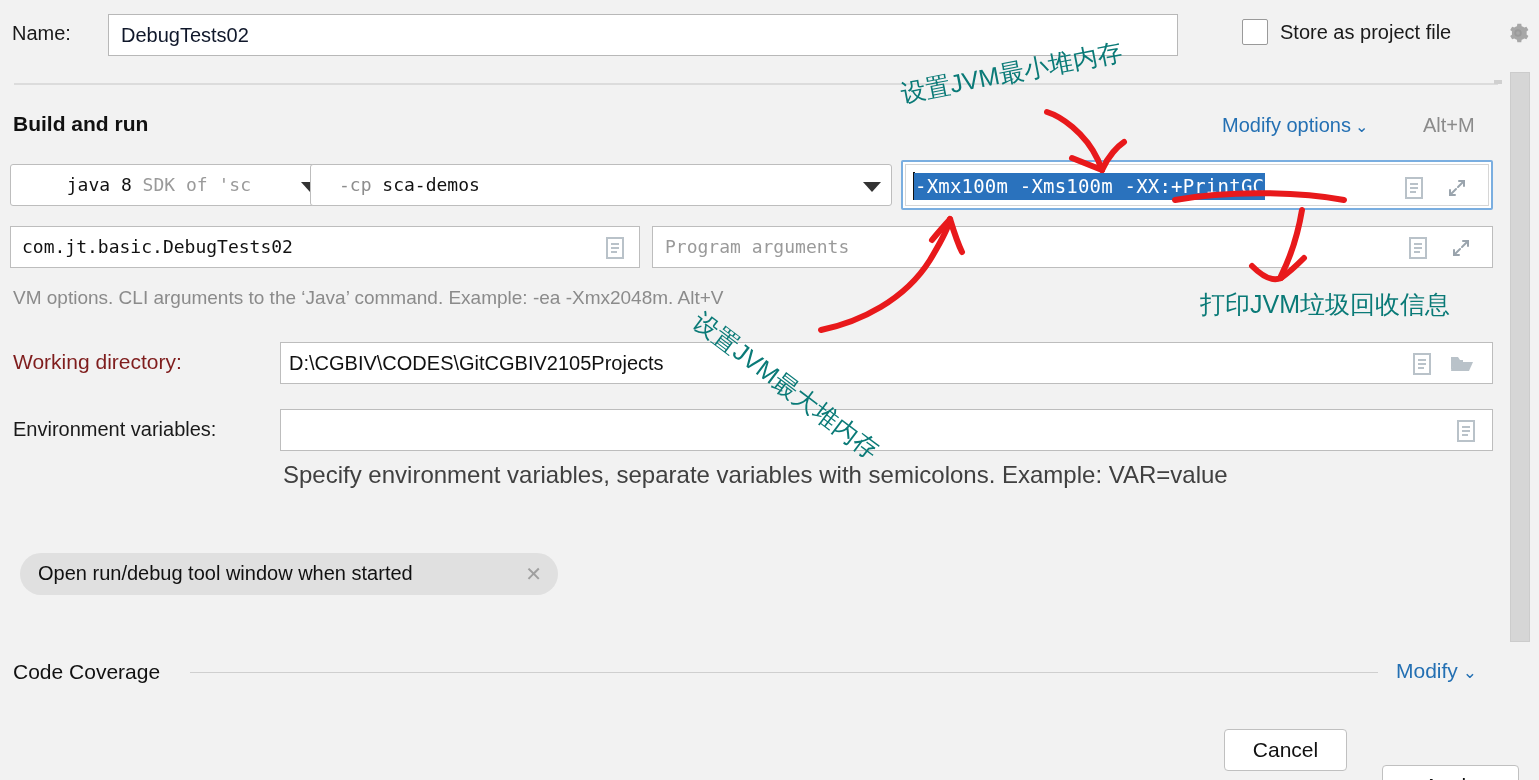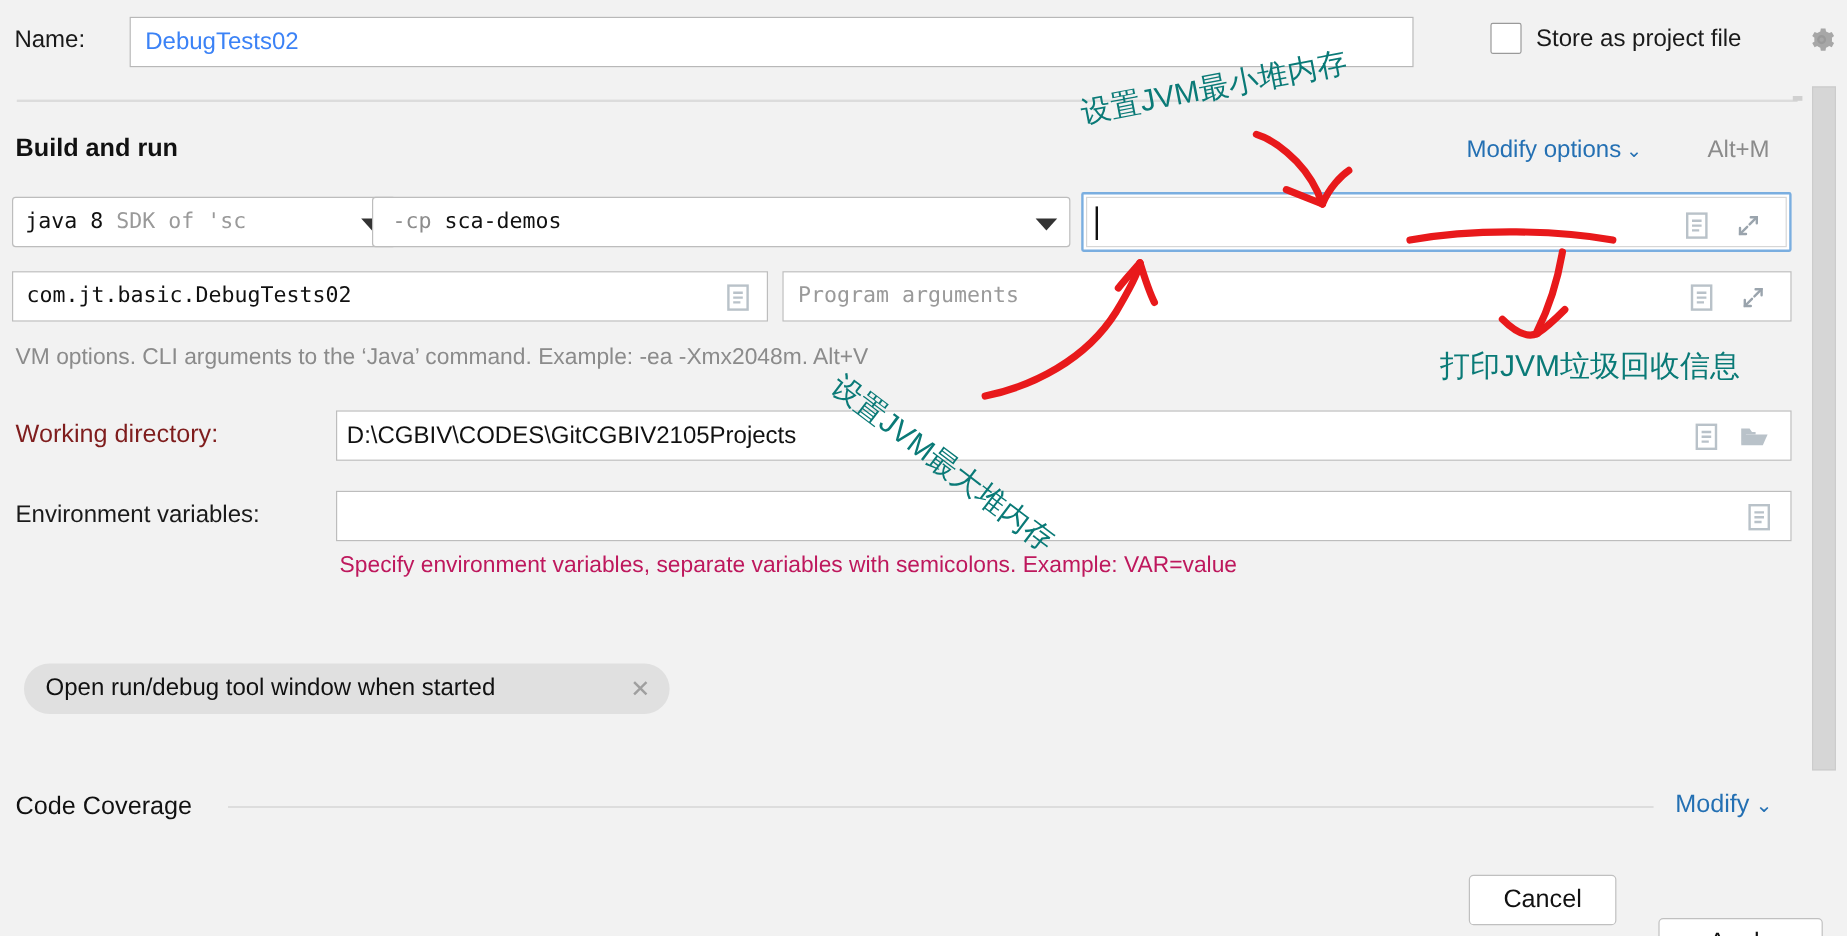--- a/index.html
+++ b/index.html
@@ -23,21 +23,21 @@
   .name-label {
     position: absolute; left: 12px; top: 22px;
     font-size: 20px; color: #1a1a1a;
   }
   .name-input {
     position: absolute; left: 108px; top: 14px;
     width: 1070px; height: 42px;
     background: #ffffff;
     border: 1px solid #b8b8b8;
     padding: 0 12px;
-    font-size: 20px; color: #3b82f6;
+    font-size: 20px; color: #0f172a;
     line-height: 40px;
     font-family: "Liberation Sans", sans-serif;
   }
   .store-box {
     position: absolute; left: 1242px; top: 19px;
     width: 26px; height: 26px;
     background: #ffffff;
     border: 1px solid #9a9a9a;
     border-radius: 2px;
   }
@@ -67,21 +67,21 @@
   .modify-options .chev { color: #2470b3; font-size: 16px; margin-left: 4px; }
   .alt-m {
     position: absolute; left: 1423px; top: 114px;
     font-size: 20px; color: #8b8b8b;
   }
 
   
   .jdk-combo {
     position: absolute; left: 10px; top: 164px;
     width: 320px; height: 42px;
-    background: #ffffff; border: 1px solid #bdbdbd; border-radius: 3px;
+    background: #ffffff; border: 1px solid #bdbdbd; border-radius: 3px; text-align: right;
   }
   .jdk-text {
     position: absolute; left: 10px; top: 9px;
     font-family: "DejaVu Sans Mono", monospace;
     font-size: 18px; color: #111111; white-space: nowrap;
     overflow: hidden; width: 230px;
   }
   .jdk-text .dim { color: #9a9a9a; }
   .tri-down {
     position: absolute; right: 10px; top: 17px;
@@ -90,21 +90,21 @@
     border-right: 9px solid transparent;
     border-top: 10px solid #333333;
   }
 
   .cp-combo {
     position: absolute; left: 310px; top: 164px;
     width: 582px; height: 42px;
     background: #ffffff; border: 1px solid #bdbdbd; border-radius: 3px;
   }
   .cp-text {
-    position: absolute; left: 16px; top: 9px;
+    position: absolute; left: 28px; top: 9px;
     font-family: "DejaVu Sans Mono", monospace;
     font-size: 18px; color: #111111;
   }
   .cp-text .dim { color: #8d8d8d; }
 
   .vm-wrap {
     position: absolute; left: 901px; top: 160px;
     width: 592px; height: 50px;
     border: 2px solid #7aaee0; border-radius: 2px;
     background: #ffffff;
@@ -172,21 +172,21 @@
     position: absolute; left: 13px; top: 418px;
     font-size: 20px; color: #1a1a1a;
   }
   .env-input {
     position: absolute; left: 280px; top: 409px;
     width: 1213px; height: 42px;
     background: #ffffff; border: 1px solid #bdbdbd;
   }
   .hint-env {
     position: absolute; left: 283px; top: 461px;
-    font-size: 19px; color: #be185d;
+    font-size: 24px; color: #404040;
   }
 
   
   .chip {
     position: absolute; left: 20px; top: 553px;
     width: 538px; height: 42px;
     background: #e0e0e0; border-radius: 21px;
   }
   .chip-label {
     position: absolute; left: 18px; top: 9px;
@@ -302,20 +302,21 @@
   </div>
 
   <div class="cp-combo">
     <div class="cp-text"><span class="dim">-cp</span><span> sca-demos</span></div>
     <div class="tri-down"></div>
   </div>
 
   <div class="vm-wrap">
     <div class="vm-inner">
       <div class="caret-left"></div>
+      <div class="vm-sel">-Xmx100m -Xms100m -XX:+PrintGC</div>
       <div class="ficon doc-ico" style="right:64px; top:11px;">
         <svg viewBox="0 0 20 24" width="20" height="24" fill="none" stroke="#b9c2c9" stroke-width="2">
           <rect x="2" y="2" width="16" height="20"></rect>
           <line x1="6" y1="8" x2="14" y2="8"></line>
           <line x1="6" y1="12" x2="14" y2="12"></line>
           <line x1="6" y1="16" x2="12" y2="16"></line>
         </svg>
       </div>
       <div class="ficon exp-ico" style="right:20px; top:12px;">
         <svg viewBox="0 0 22 22" width="22" height="22" stroke="#9aa4ad" stroke-width="2" fill="none" stroke-linecap="round">

